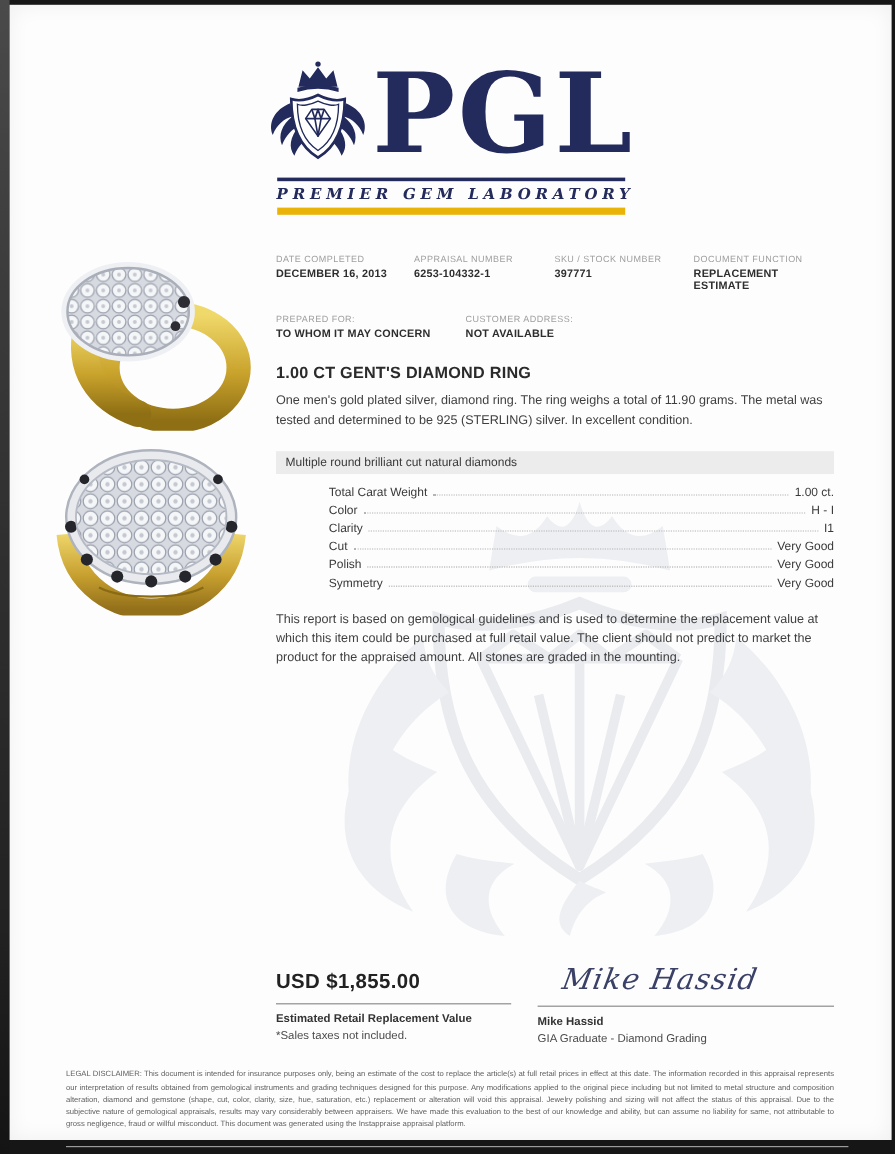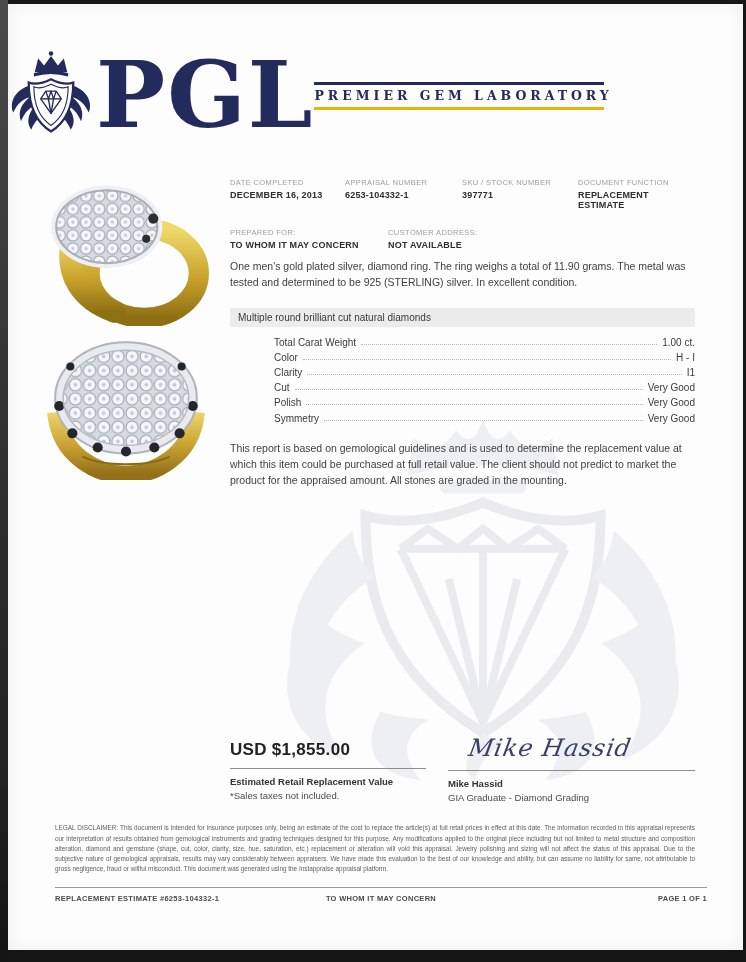--- a/index.html
+++ b/index.html
@@ -12,27 +12,27 @@
   .photo-edge-left{position:absolute;left:0;top:0;bottom:0;width:8px;
     background:linear-gradient(180deg,#4a4a4a,#333 40%,#222 80%,#141414);}
   .page{
     position:absolute;top:4px;left:8px;right:3px;bottom:12px;
     background:#fdfdfd;box-shadow:inset 0 0 18px rgba(0,0,0,.06);
   }
   .inner{position:relative;z-index:1;height:100%;}
   .watermark{position:absolute;top:376px;left:240px;width:470px;height:402px;z-index:0;}
 
   
-  .logo-wrap{display:flex;align-items:center;padding-top:40px;}
+  .logo-wrap{display:flex;flex-direction:column;align-items:center;padding-top:40px;}
   .logo-row{display:flex;align-items:center;}
   .crest{width:86px;height:96px;margin-right:2px;margin-top:6px;}
   .pgl{font-family:"DejaVu Serif", serif;font-weight:bold;font-size:92px;line-height:.92;
        color:#232a5c;letter-spacing:2px;}
-  .tagline-box{width:290px;margin-top:2px;border-top:3px solid #232a5c;border-bottom:3px solid #eab308;
-       padding:3px 0 4px;text-align:center;}
+  .tagline-box{width:290px;margin-top:2px;border-top:3px solid #232a5c;border-bottom:6px solid #eab308;
+       padding:3px 0 4px;text-align:center;font-style:italic;}
   .tagline{font-family:"DejaVu Serif", serif;font-weight:bold;font-size:12.5px;
        letter-spacing:4px;color:#232a5c;white-space:nowrap;}
 
   
   .content{display:flex;padding:30px 48px 0 32px;}
   .photos{width:172px;flex:none;display:flex;flex-direction:column;gap:8px;}
   .photos svg{display:block;}
   .details{flex:1;margin-left:18px;min-width:0;}
 
   .meta-grid{display:grid;grid-template-columns:115px 117px 116px 1fr;column-gap:0;margin-top:2px;}
@@ -217,20 +217,21 @@
           <div>
             <div class="f-label">PREPARED FOR:</div>
             <div class="f-value">TO WHOM IT MAY CONCERN</div>
           </div>
           <div>
             <div class="f-label">CUSTOMER ADDRESS:</div>
             <div class="f-value">NOT AVAILABLE</div>
           </div>
         </div>
 
+        <div class="item-title">1.00 CT GENT'S DIAMOND RING</div>
         <div class="item-desc">One men's gold plated silver, diamond ring. The ring weighs a total of 11.90 grams. The metal was tested and determined to be 925 (STERLING) silver. In excellent condition.</div>
 
         <div class="section-bar">Multiple  round brilliant cut natural diamonds</div>
 
         <div class="spec-table">
           <div class="spec-row">
             <span>Total Carat Weight</span>
             <span class="spec-leader"></span>
             <span class="spec-value">1.00 ct.</span>
           </div>

